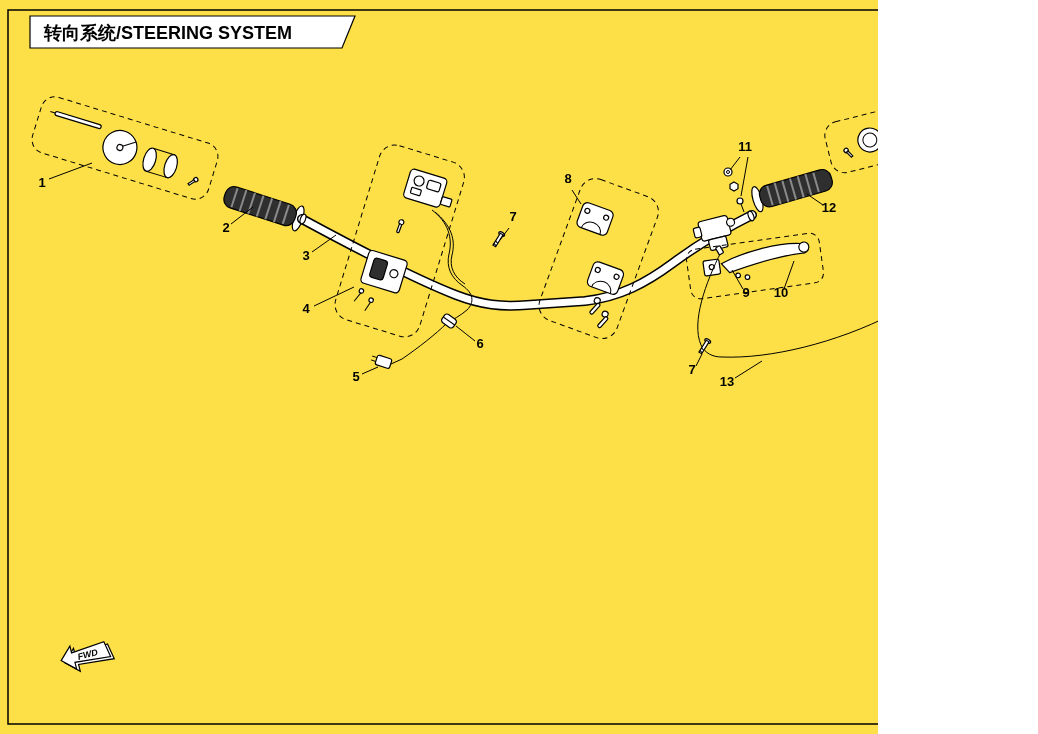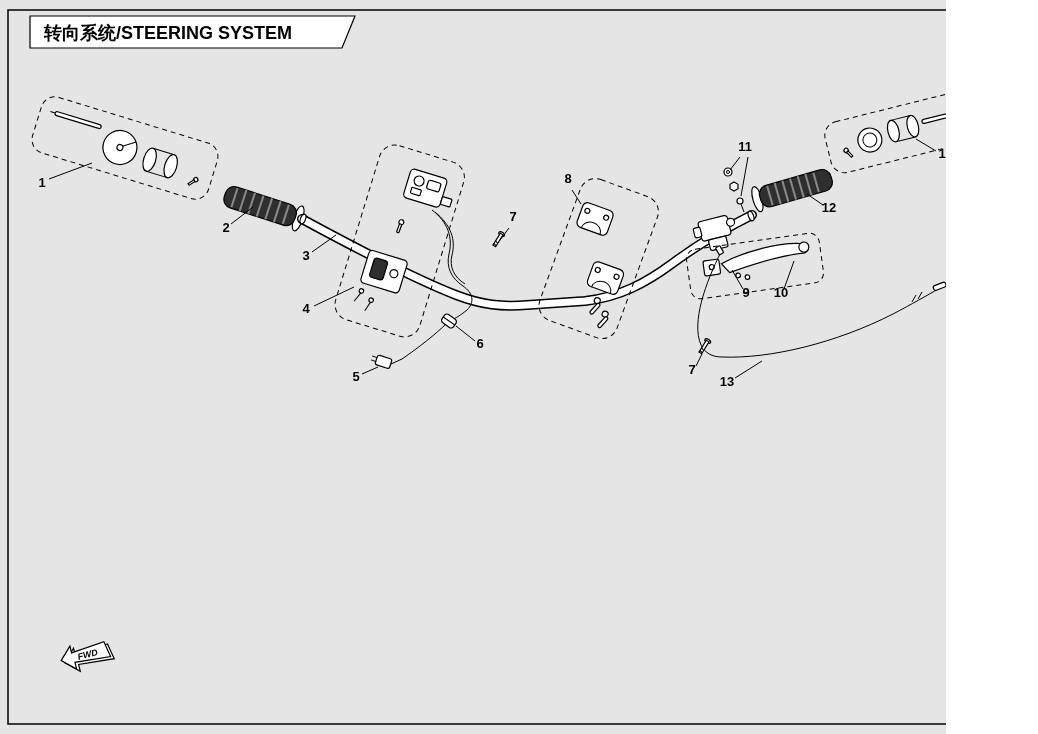--- a/index.html
+++ b/index.html
@@ -1,16 +1,16 @@
 <!DOCTYPE html>
 <html><head>
 <meta charset="utf-8">
 <style>
   html,body{margin:0;padding:0;background:#fff;}
-  .page{position:relative;width:946px;height:734px;background:#e5e5e5;overflow:hidden;
+  .page{position:relative;width:878px;height:734px;background:#fde047;overflow:hidden;
         font-family:"Liberation Sans",sans-serif;}
   svg{display:block;}
   .outline{fill:#fff;stroke:#000;stroke-width:1.2;}
   .dark{fill:#2f2f2f;stroke:#000;stroke-width:1.2;}
   .thin{stroke:#000;stroke-width:1;fill:none;}
   .dashedbox{fill:none;stroke:#000;stroke-width:1;stroke-dasharray:5 4;}
   .callout{font:bold 13px "Liberation Sans",sans-serif;text-anchor:middle;fill:#000;}
   .leader{stroke:#000;stroke-width:1;}
   .title-text{font:bold 18px "Liberation Sans",sans-serif;fill:#000;}
   .fwd-text{font:italic bold 9px "Liberation Sans",sans-serif;fill:#000;}

